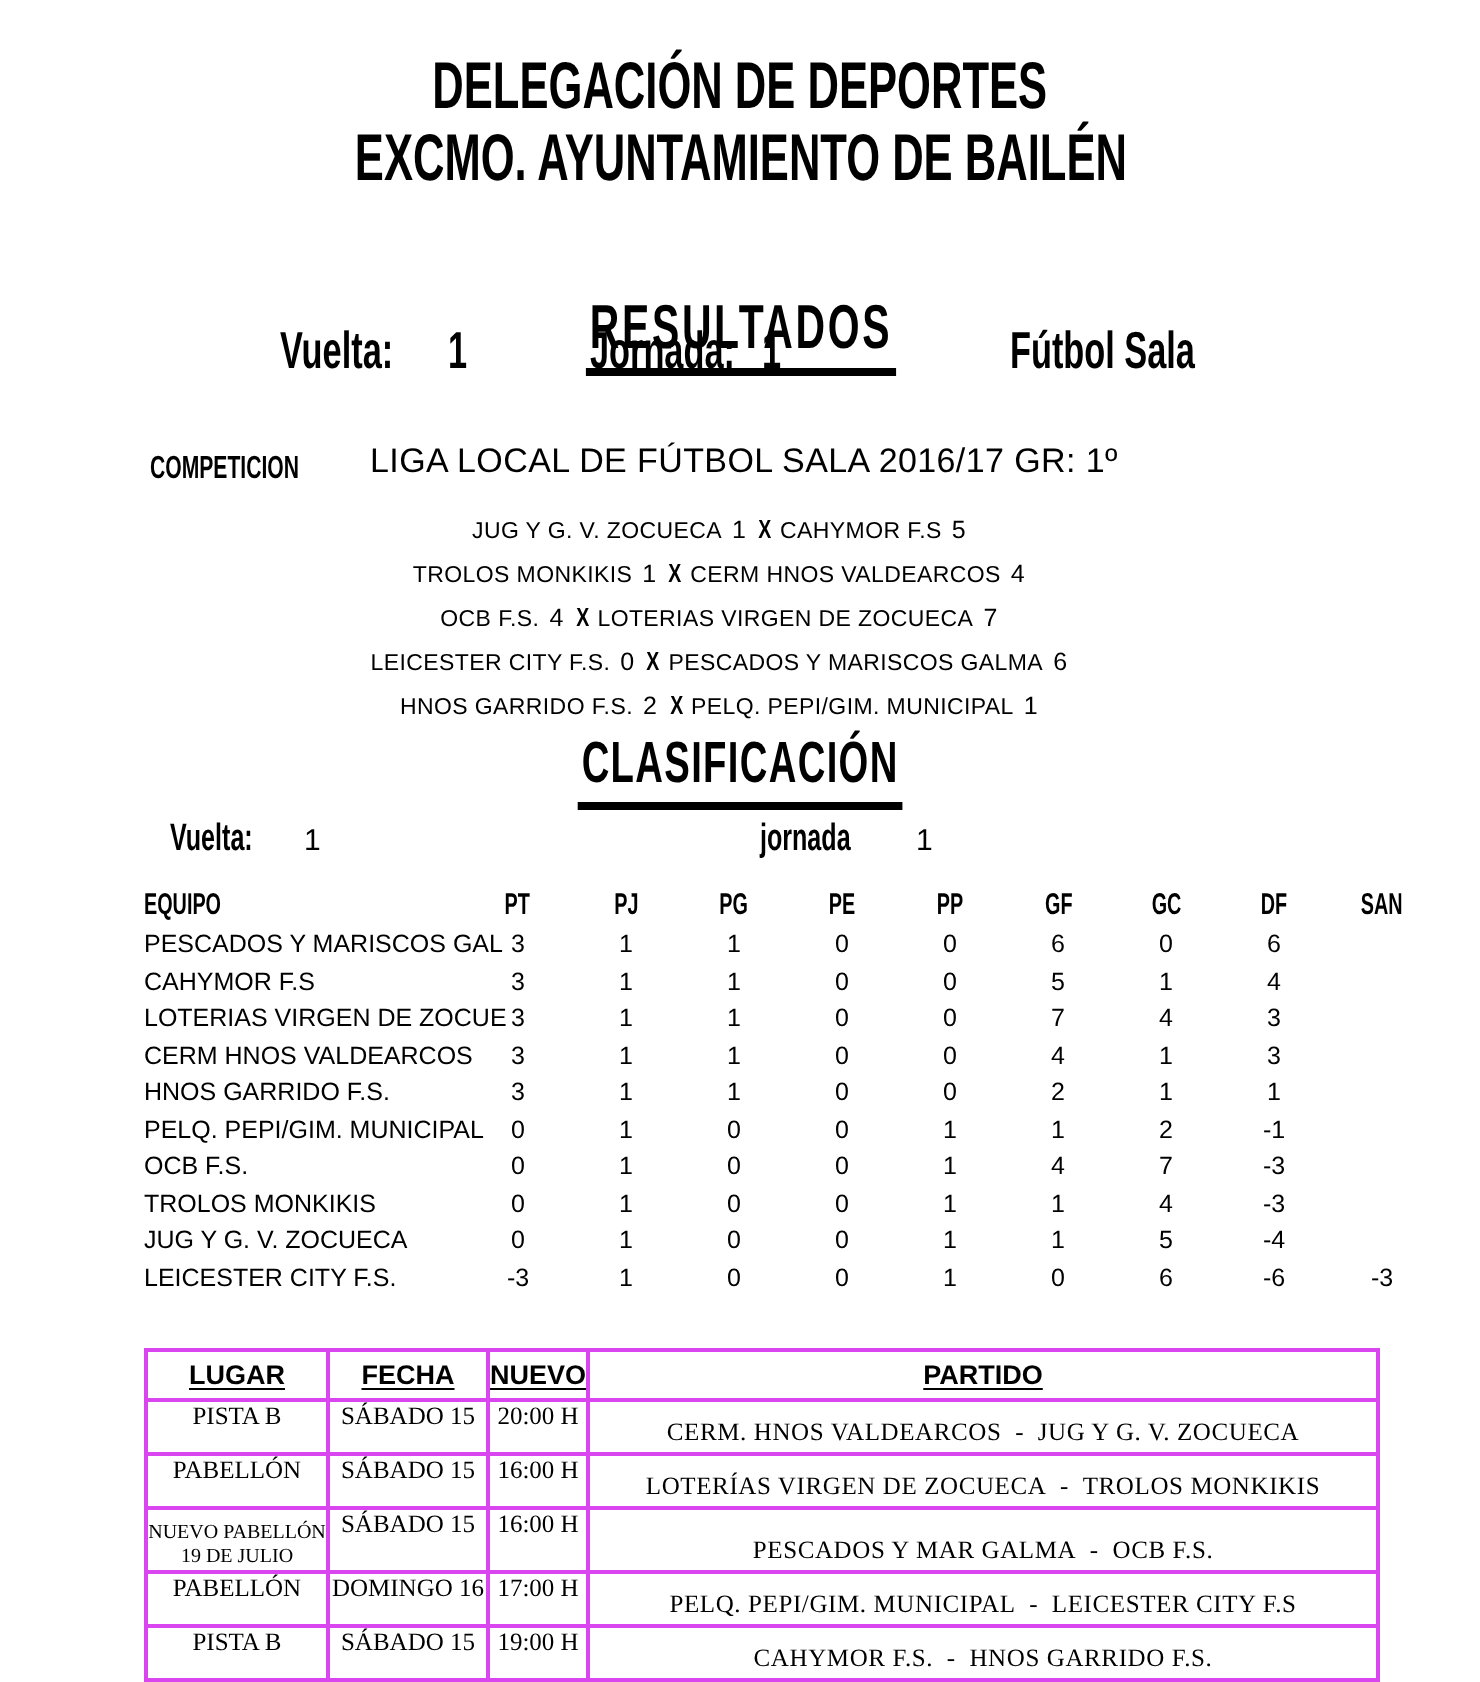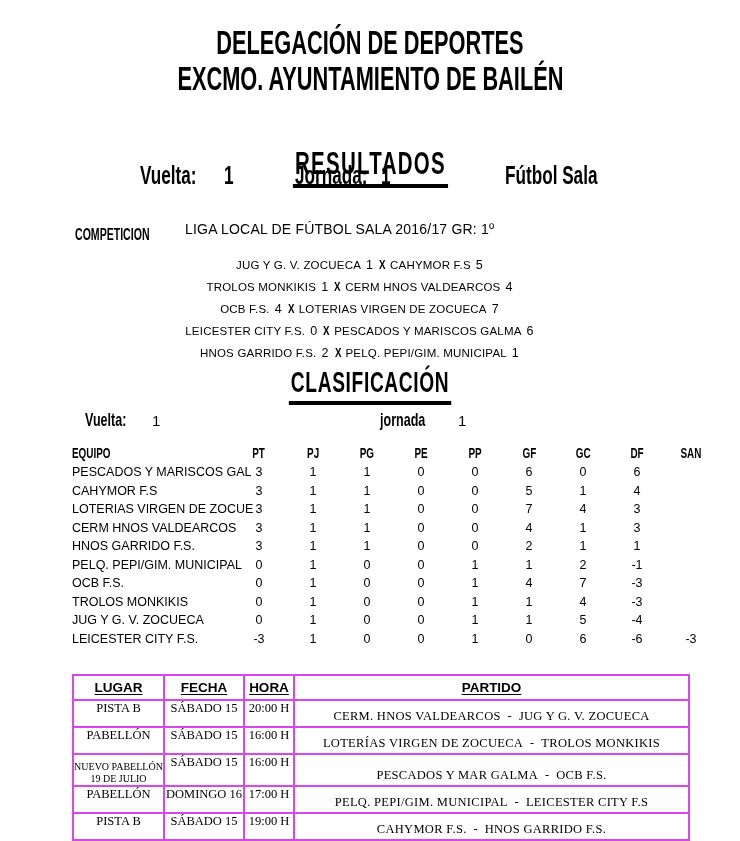--- a/index.html
+++ b/index.html
@@ -29,21 +29,21 @@
   #round-bar { position:absolute; top:160px; left:0; width:740px; height:34px; }
   #round-bar .cond { position:absolute; font-size:26px; }
   #rb-vuelta-label { left:140px; }
   #rb-vuelta-value { left:224px; }
   #rb-jornada-label { left:295px; }
   #rb-jornada-value { left:381px; }
   #rb-sport { left:505px; }
 
   #competition { position:absolute; top:221px; left:0; width:628px; height:26px; }
   #comp-label { position:absolute; left:75px; top:5px; font-size:16px; }
-  #comp-name  { position:absolute; left:185px; top:0; font-size:14px; letter-spacing:0.2px; }
+  #comp-name  { position:absolute; left:185px; top:0; font-size:17px; letter-spacing:0.2px; }
 
   #results { position:absolute; top:254px; left:0; width:724px; }
   .result-line { text-align:center; height:22px; line-height:22px; font-size:11.5px; letter-spacing:0.2px; }
   .r-score { margin:0 5px; font-size:12.5px; }
   .r-x { font-weight:bold; font-size:13px; display:inline-block; transform:scaleX(0.75); margin-right:3px; }
 
   #clasif-title { top:366px; font-size:29px; }
   #clasif-title .cond { border-bottom:4px solid #000; padding:0 3px 2px 3px; letter-spacing:1px; }
 
   #clasif-round { position:absolute; top:409px; left:0; width:740px; height:26px; }
@@ -292,21 +292,21 @@
       <colgroup>
         <col class="col-lugar">
           <col class="col-fecha">
           <col class="col-hora">
           <col class="col-partido">
       </colgroup>
       <tbody>
           <tr>
         <th>LUGAR</th>
         <th>FECHA</th>
-        <th>HORA</th>
+        <th>NUEVO</th>
         <th>PARTIDO</th>
       </tr>
       <tr class="srow">
         <td class="lugar">PISTA B</td>
         <td>SÁBADO 15</td>
         <td>20:00 H</td>
         <td class="partido">CERM. HNOS VALDEARCOS&nbsp; - &nbsp;JUG Y G. V. ZOCUECA</td>
       </tr>
       <tr class="srow">
         <td class="lugar">PABELLÓN</td>

